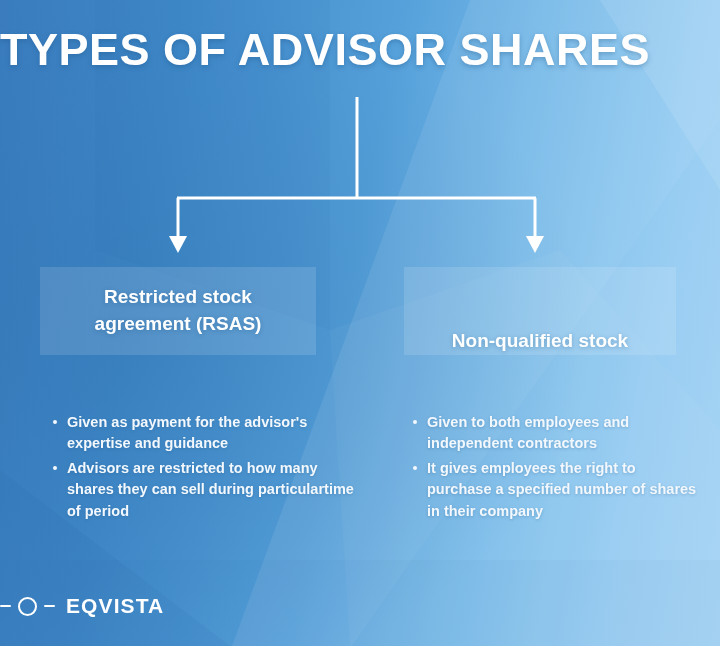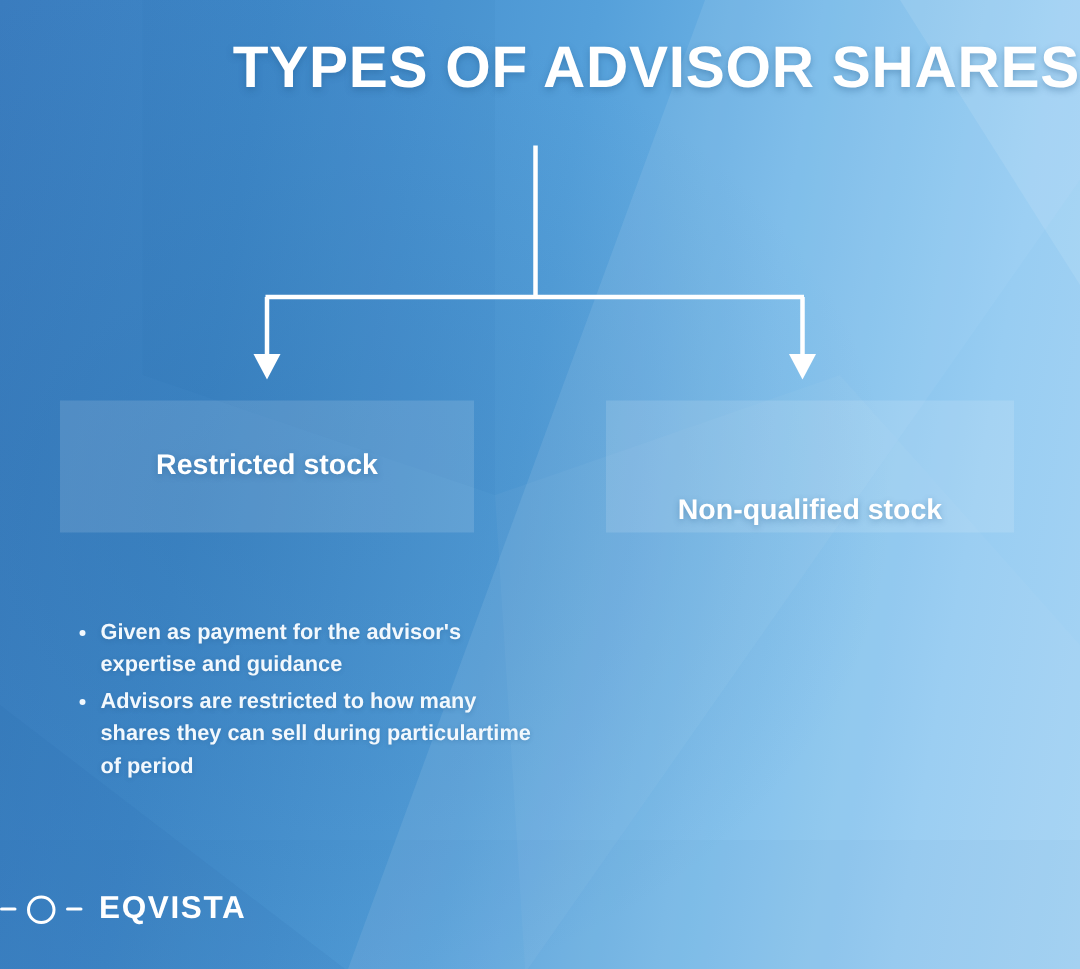--- a/index.html
+++ b/index.html
@@ -41,23 +41,23 @@
     inset: 0;
   }
   .poly svg { display:block; width:720px; height:646px; }
 
   
   .title {
     position: absolute;
     left: 0;
     right: 0;
     top: 24px;
-    text-align: right;
+    text-align: left;
     color: #ffffff;
-    font-size: 39px;
+    font-size: 45px;
     font-weight: bold;
     letter-spacing: 0.5px;
     text-shadow: 0 2px 5px rgba(25,80,130,0.35);
     white-space: nowrap;
   }
 
   
   .connector {
     position: absolute;
     left: 0;
@@ -180,34 +180,39 @@
       <line x1="178" y1="198" x2="178" y2="238"></line>
       <line x1="535" y1="198" x2="535" y2="238"></line>
     </g>
     <polygon points="169,236 187,236 178,253" fill="#ffffff"></polygon>
     <polygon points="526,236 544,236 535,253" fill="#ffffff"></polygon>
   </svg>
 
   <div class="hdr-box left">
     <div class="hdr-text">
       <span>Restricted stock</span><br>
+      <span>agreement (RSAS)</span>
     </div>
   </div>
 
   <div class="hdr-box right">
     <div class="hdr-text">
       <span>Non-qualified stock</span><br>
     </div>
   </div>
 
   <div class="bullets left">
     <div class="bullet-item">Given as payment for the advisor's expertise and guidance</div>
     <div class="bullet-item">Advisors are  restricted to how many shares they can sell during particulartime of period</div>
   </div>
 
+  <div class="bullets right">
+    <div class="bullet-item">Given to both employees and independent contractors</div>
+    <div class="bullet-item">It gives employees the right to purchase a specified number of shares in their company</div>
+  </div>
 
   <div class="logo">
     <span class="logo-dash"></span>
     <span class="logo-ring"></span>
     <span class="logo-dash"></span>
     <span class="logo-word">EQVISTA</span>
   </div>
 
 </div>
 

